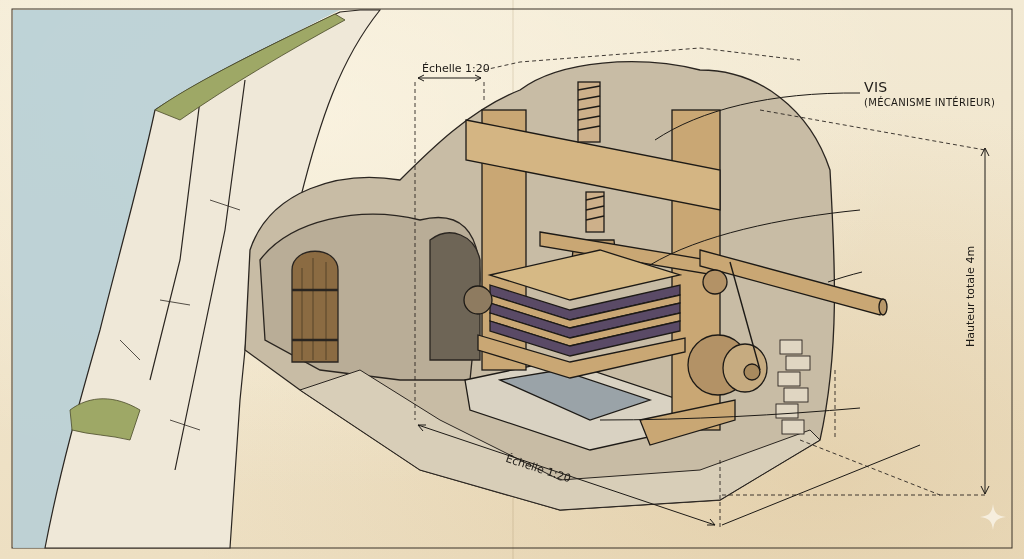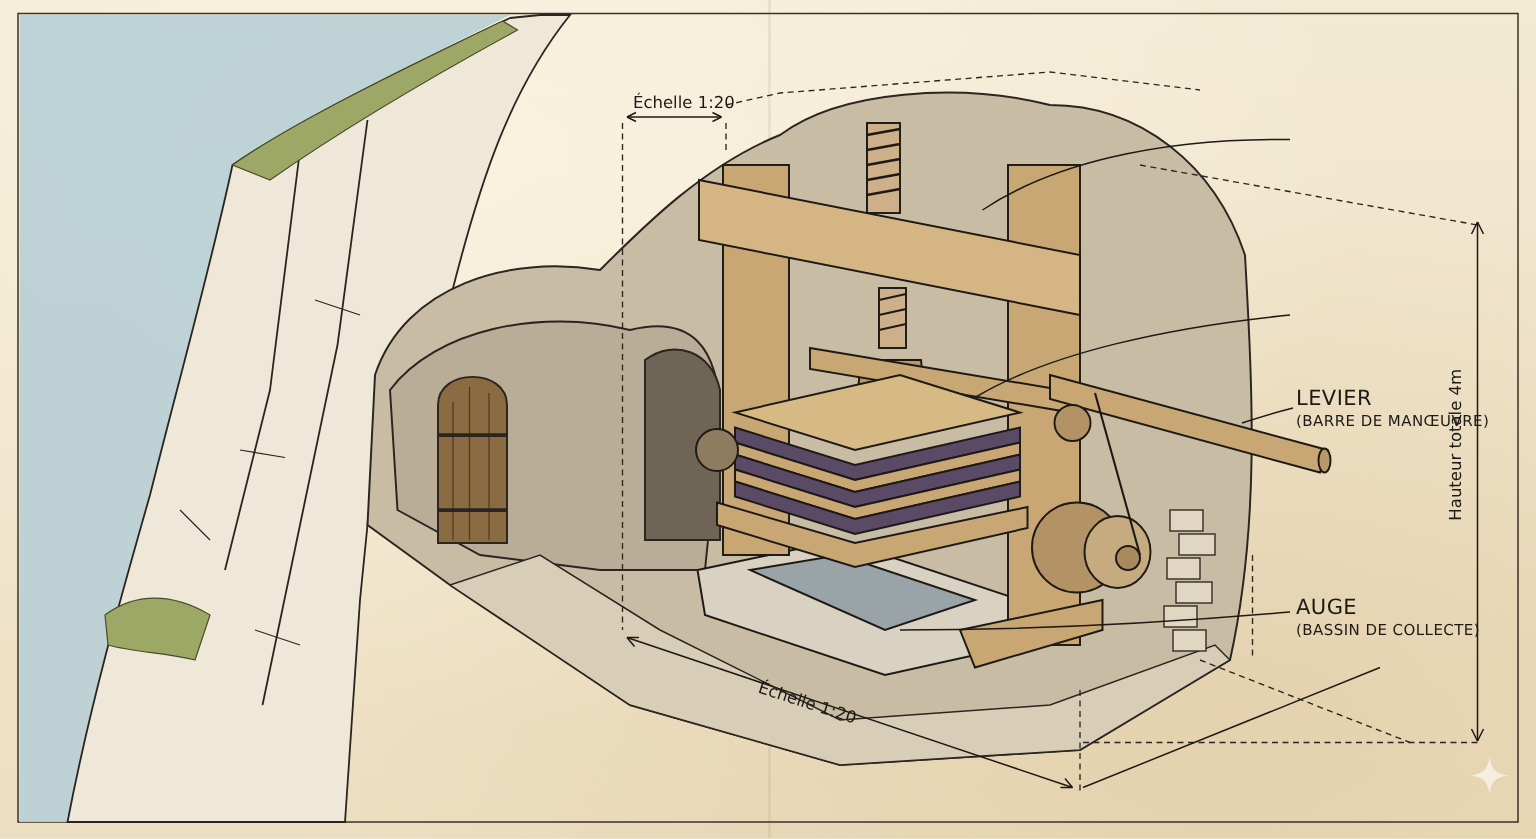--- a/index.html
+++ b/index.html
@@ -124,27 +124,23 @@
     </g>
 
     <g stroke="#1d1a16" stroke-width="1" fill="none">
       <path d="M860,93 C770,92 700,110 655,140"></path>
       <path d="M860,210 C780,218 700,235 650,265"></path>
       <path d="M862,272 C850,275 840,278 828,282"></path>
       <path d="M860,408 C780,415 690,420 600,420"></path>
     </g>
   </svg>
 
-  <div class="lbl" style="left:864px;top:259px;">
-    <span class="t">LEVIER</span>
-    <span class="s">(BARRE DE MANŒUVRE)</span>
-  </div>
-  <div class="lbl" style="left:864px;top:398px;">
-    <span class="t">AUGE</span>
-    <span class="s">(BASSIN DE COLLECTE)</span>
+  <div class="lbl" style="left:864px;top:80px;">
+    <span class="t">VIS</span>
+    <span class="s">(MÉCANISME INTÉRIEUR)</span>
   </div>
 
   <div class="dim" style="left:422px;top:62px;">Échelle 1:20</div>
   <div class="dim" style="left:508px;top:452px;transform:rotate(18deg);transform-origin:left top;">Échelle 1:20</div>
   <div class="dim" style="left:920px;top:290px;transform:rotate(-90deg);transform-origin:center;">Hauteur totale 4m</div>
 
   <svg class="sparkle" viewBox="0 0 26 26">
     <path d="M13,0 C14,9 17,12 26,13 C17,14 14,17 13,26 C12,17 9,14 0,13 C9,12 12,9 13,0 Z" fill="#f7f1e2" opacity="0.9"></path>
   </svg>
 </div>

